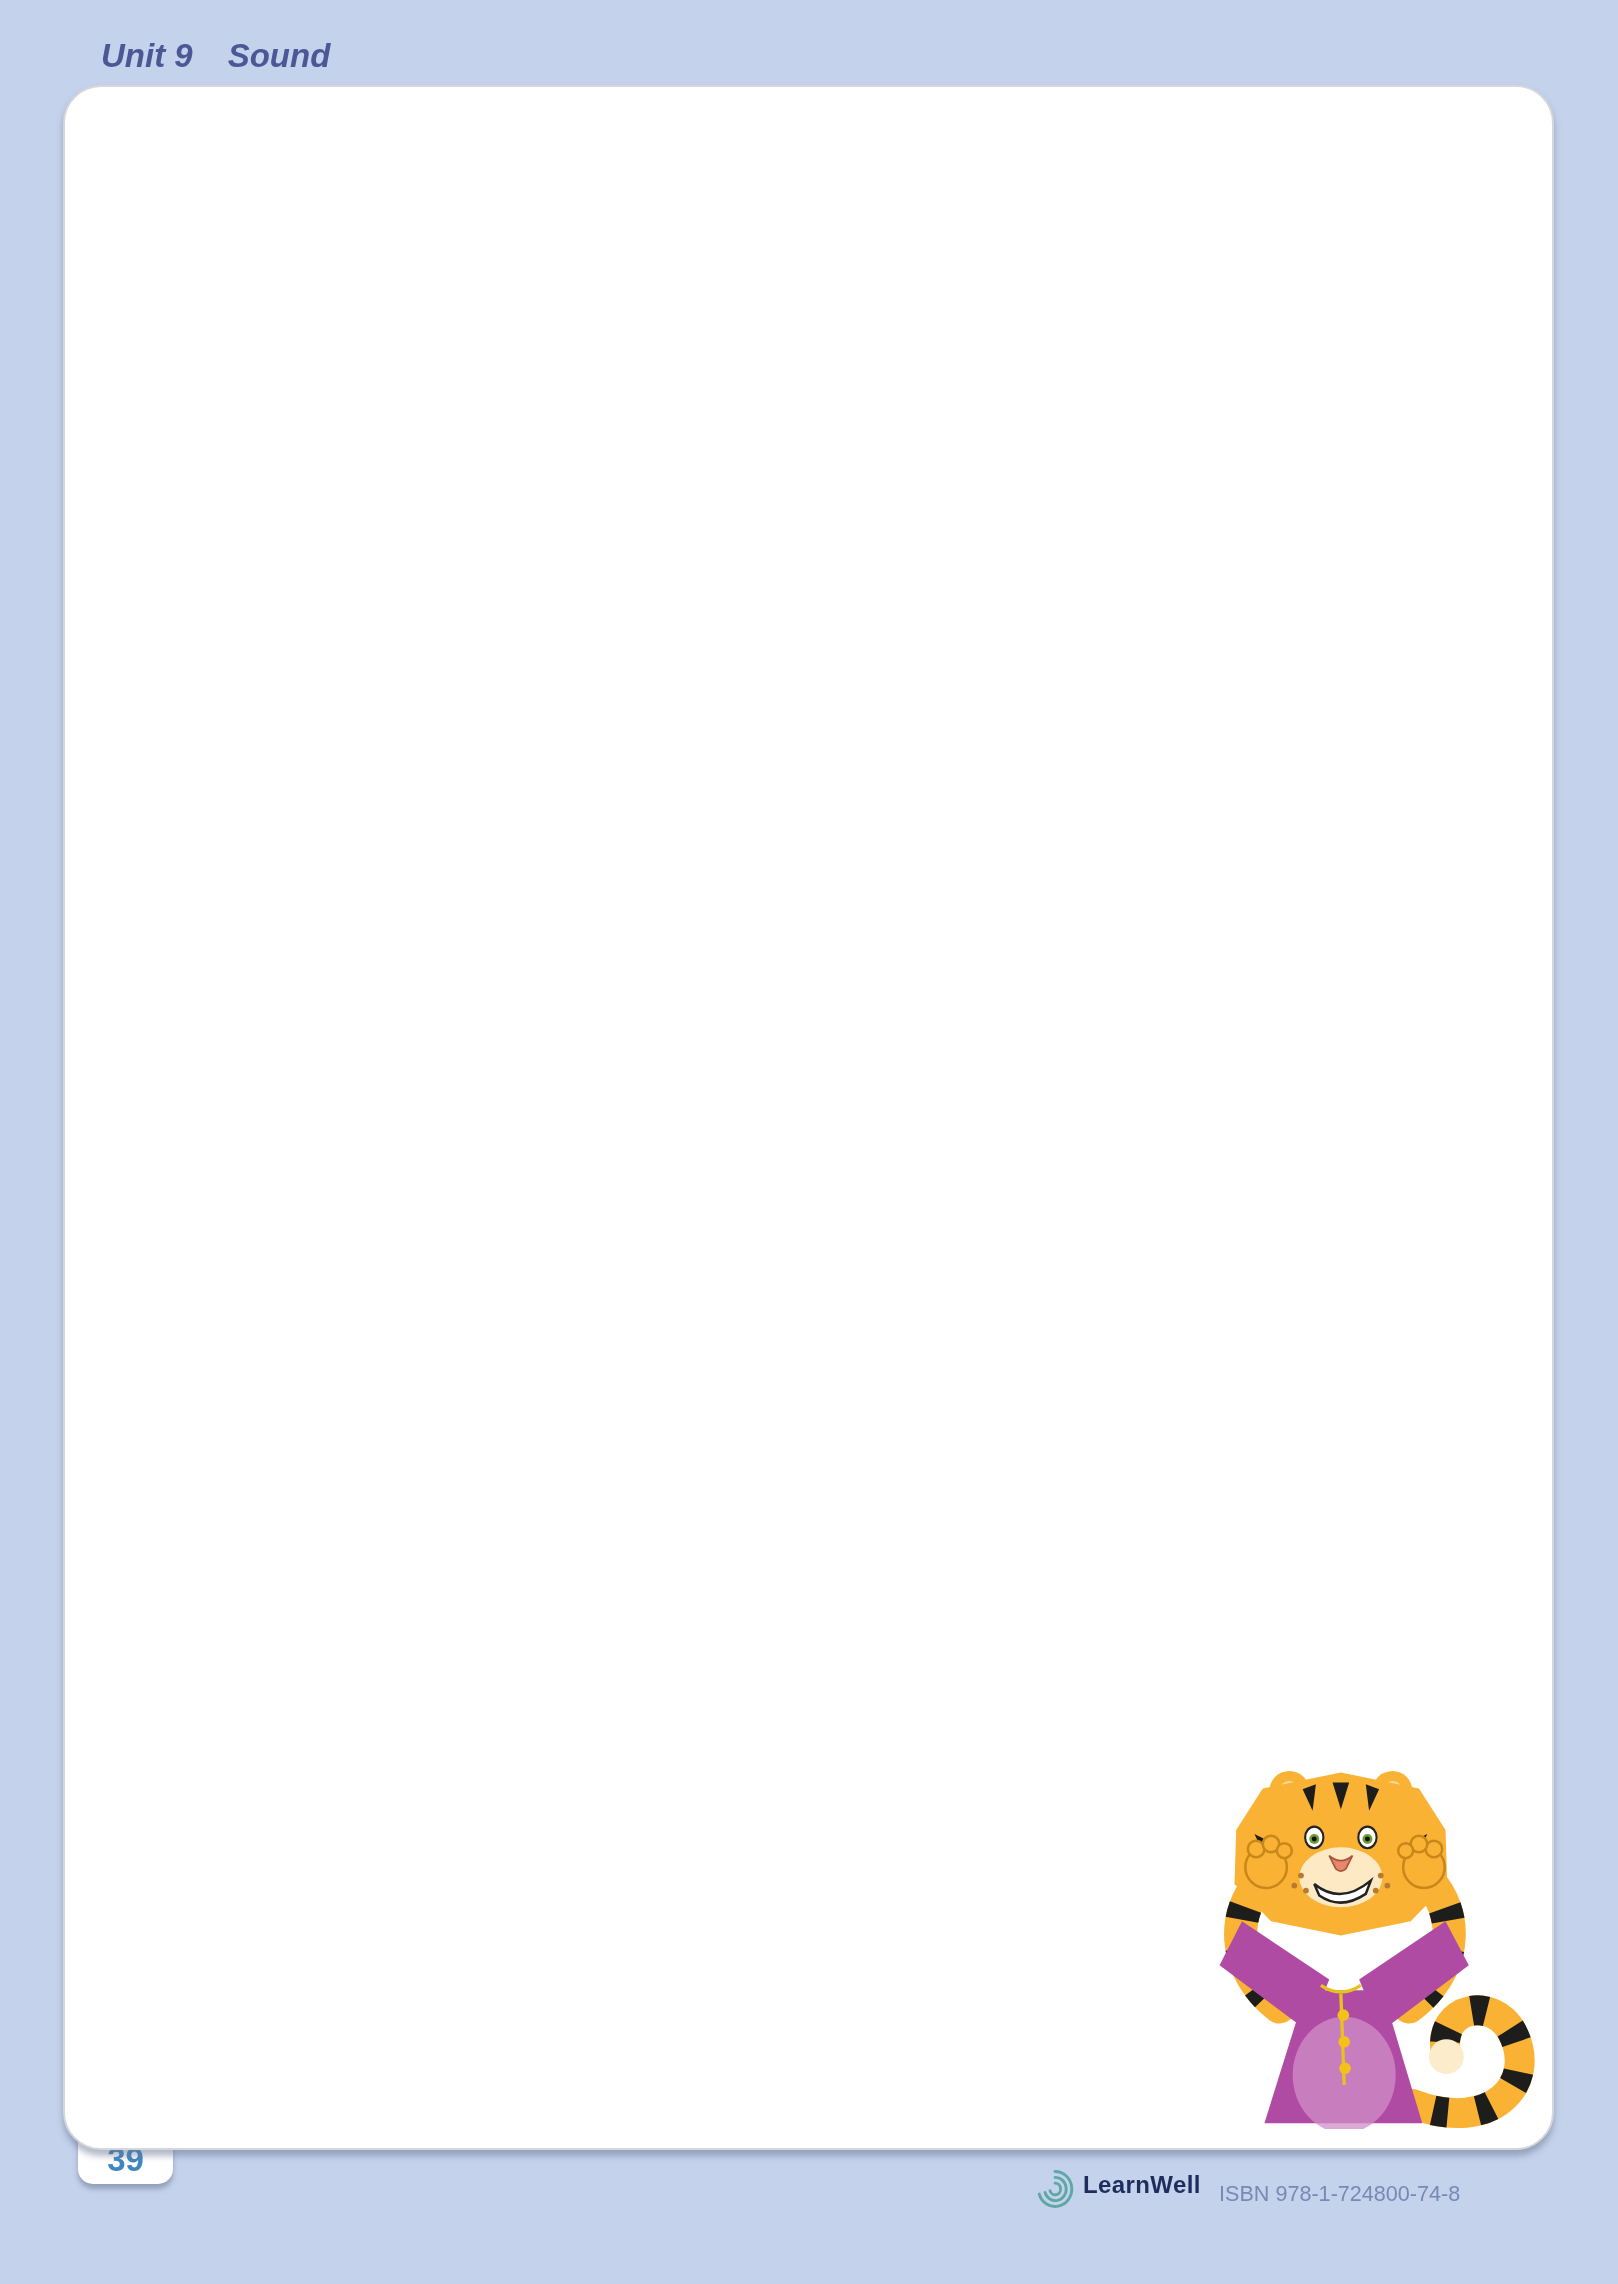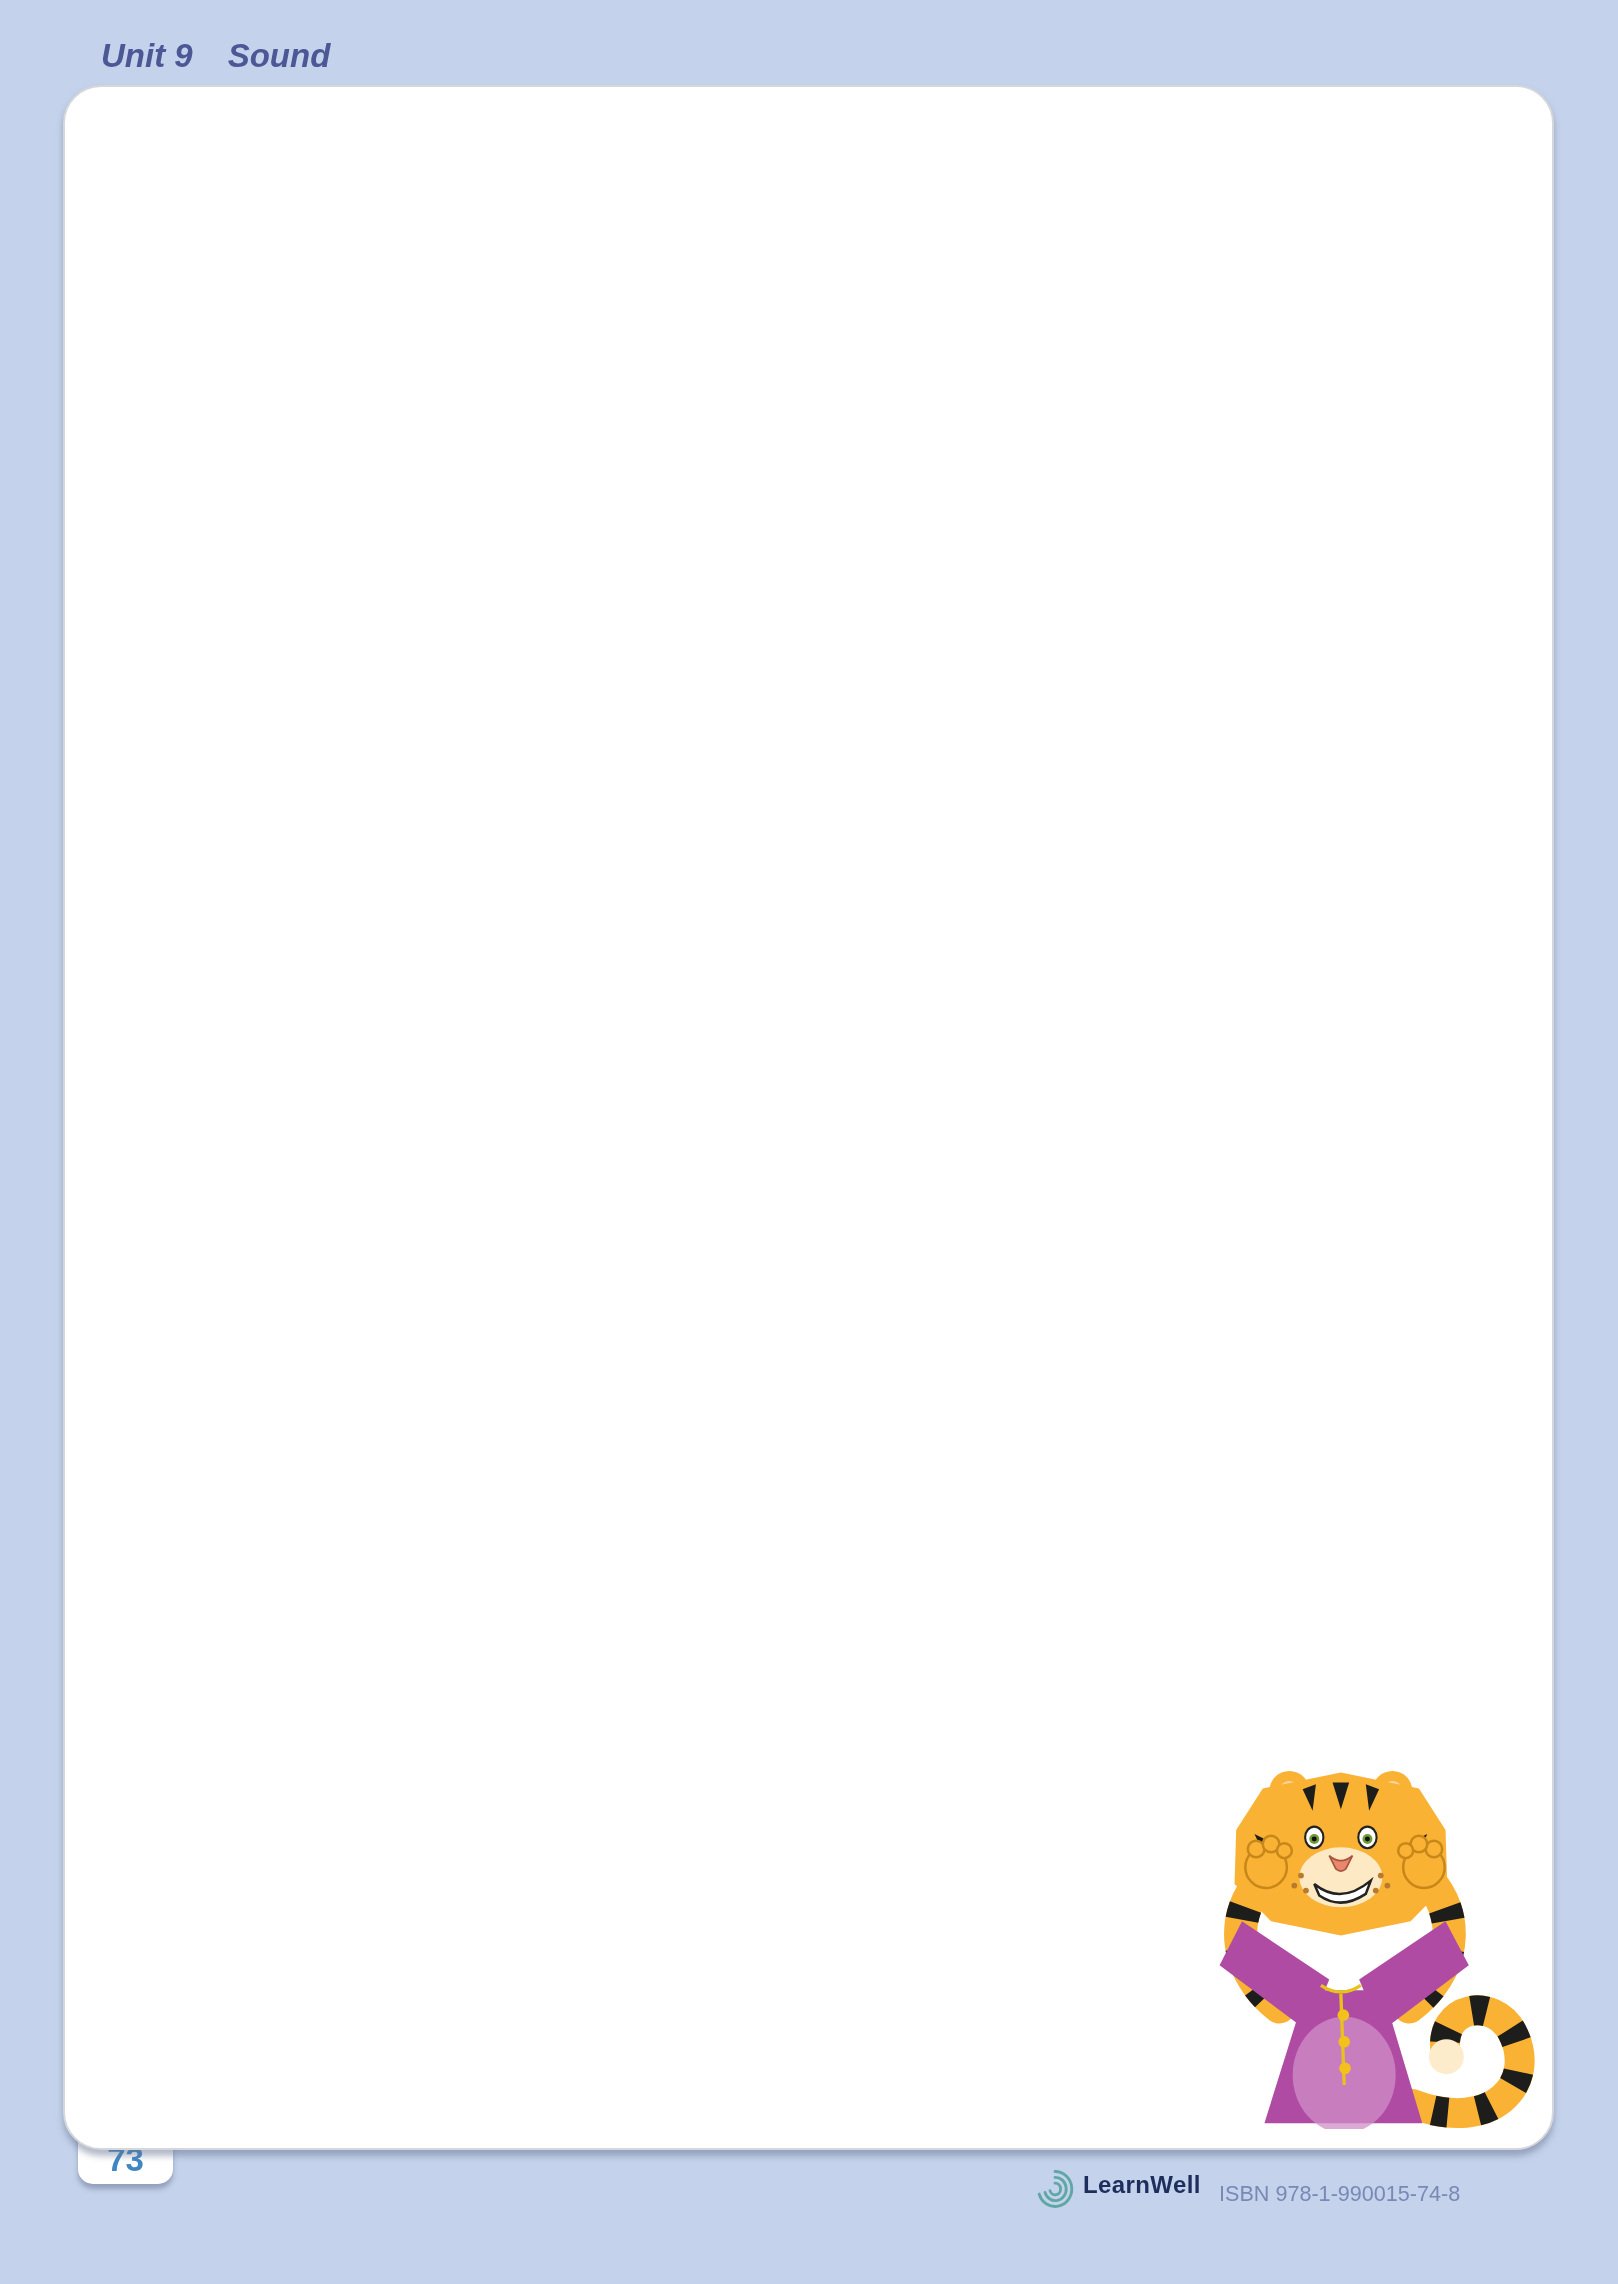--- a/index.html
+++ b/index.html
@@ -394,26 +394,26 @@
       <circle cx="112" cy="118" r="10"></circle>
         <circle cx="130" cy="112" r="10"></circle>
         <circle cx="146" cy="120" r="9"></circle>
       <circle cx="326" cy="118" r="10"></circle>
         <circle cx="308" cy="112" r="10"></circle>
         <circle cx="292" cy="120" r="9"></circle>
     </g>
   </svg>
 
   <div class="abs page-tab">
-    <span>73</span>
+    <span>39</span>
   </div>
   <svg class="abs" style="left:1035px;top:2168px;" width="40" height="42" viewBox="0 0 48 50">
     <g fill="none" stroke="#5fa7a5" stroke-width="3.4" stroke-linecap="round">
       <path d="M 24 4 a 20 21 0 1 1 -19 27"></path>
       <path d="M 24 11 a 13 14 0 1 1 -12 18"></path>
       <path d="M 24 18 a 6.5 7 0 1 1 -6 9"></path>
     </g>
   </svg>
   <div class="abs brand-name">LearnWell</div>
-  <div class="abs isbn">ISBN 978-1-990015-74-8</div>
+  <div class="abs isbn">ISBN 978-1-724800-74-8</div>
 
 </div>
 
 
 </body></html>

